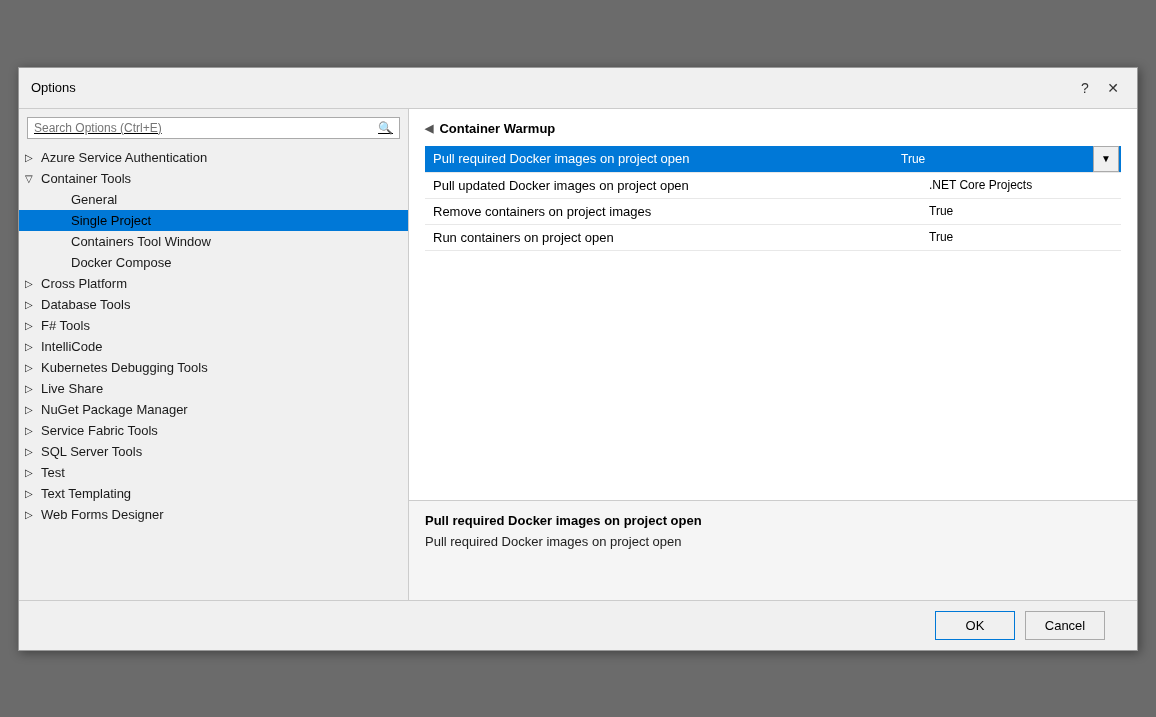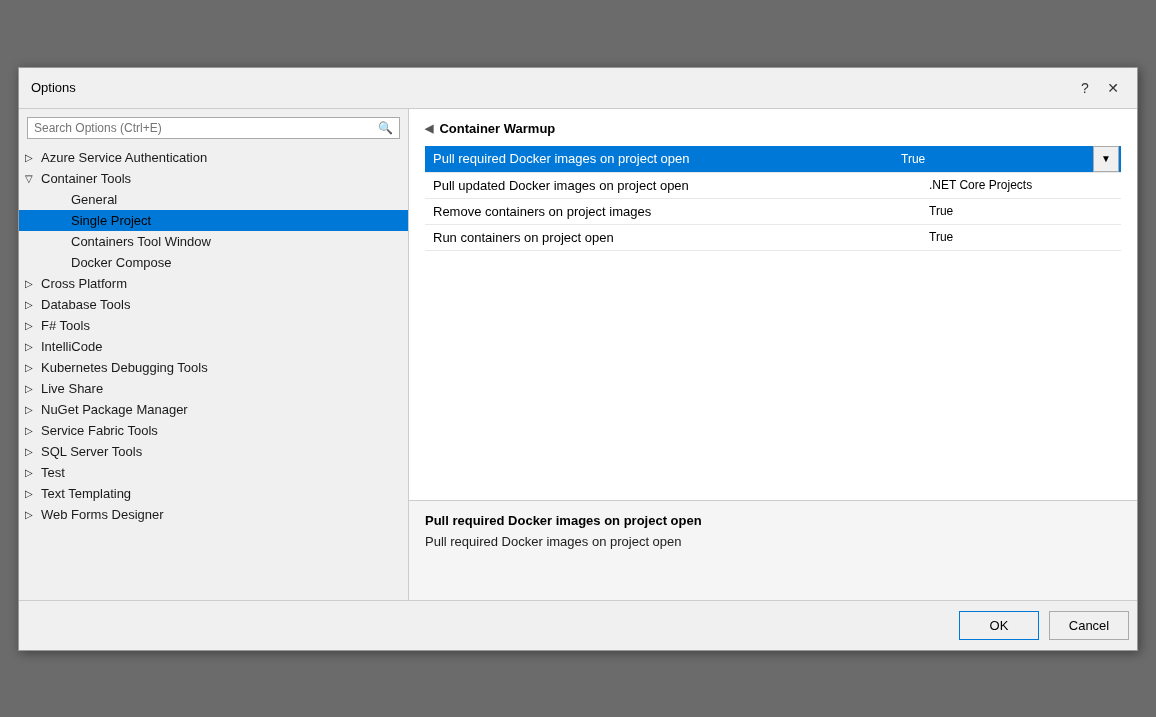--- a/index.html
+++ b/index.html
@@ -68,20 +68,21 @@
       border-right: 1px solid #ccc;
       background: #f0f0f0;
     }
     .search-box {
       margin: 8px;
       display: flex;
       align-items: center;
       border: 1px solid #aaa;
       background: #fff;
       padding: 3px 6px;
+      text-decoration: underline;
     }
     .search-box input {
       border: none;
       outline: none;
       flex: 1;
       font-size: 12px;
       color: #888;
       background: transparent;
     }
     .search-icon {
@@ -179,21 +180,21 @@
       font-weight: 700;
       font-size: 13px;
       margin-bottom: 6px;
     }
     .description-text {
       font-size: 13px;
       color: #222;
     }
     
     .bottom-bar {
-      padding: 10px 8px;
+      padding: 10px 32px;
       display: flex;
       justify-content: flex-end;
       gap: 10px;
       border-top: 1px solid #ccc;
       background: #f0f0f0;
     }
     .btn {
       min-width: 80px;
       padding: 6px 16px;
       font-size: 13px;

